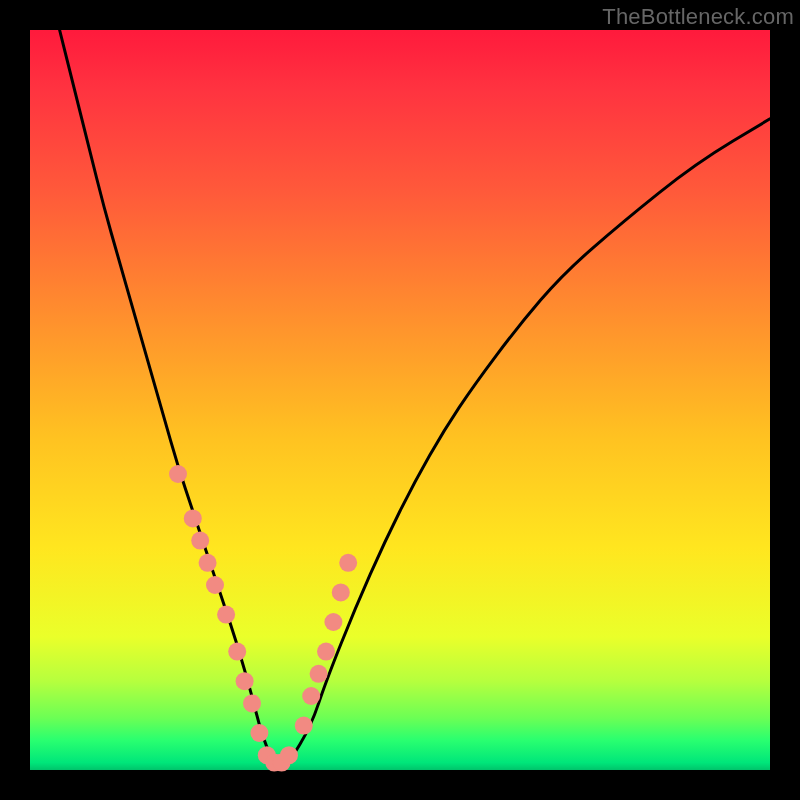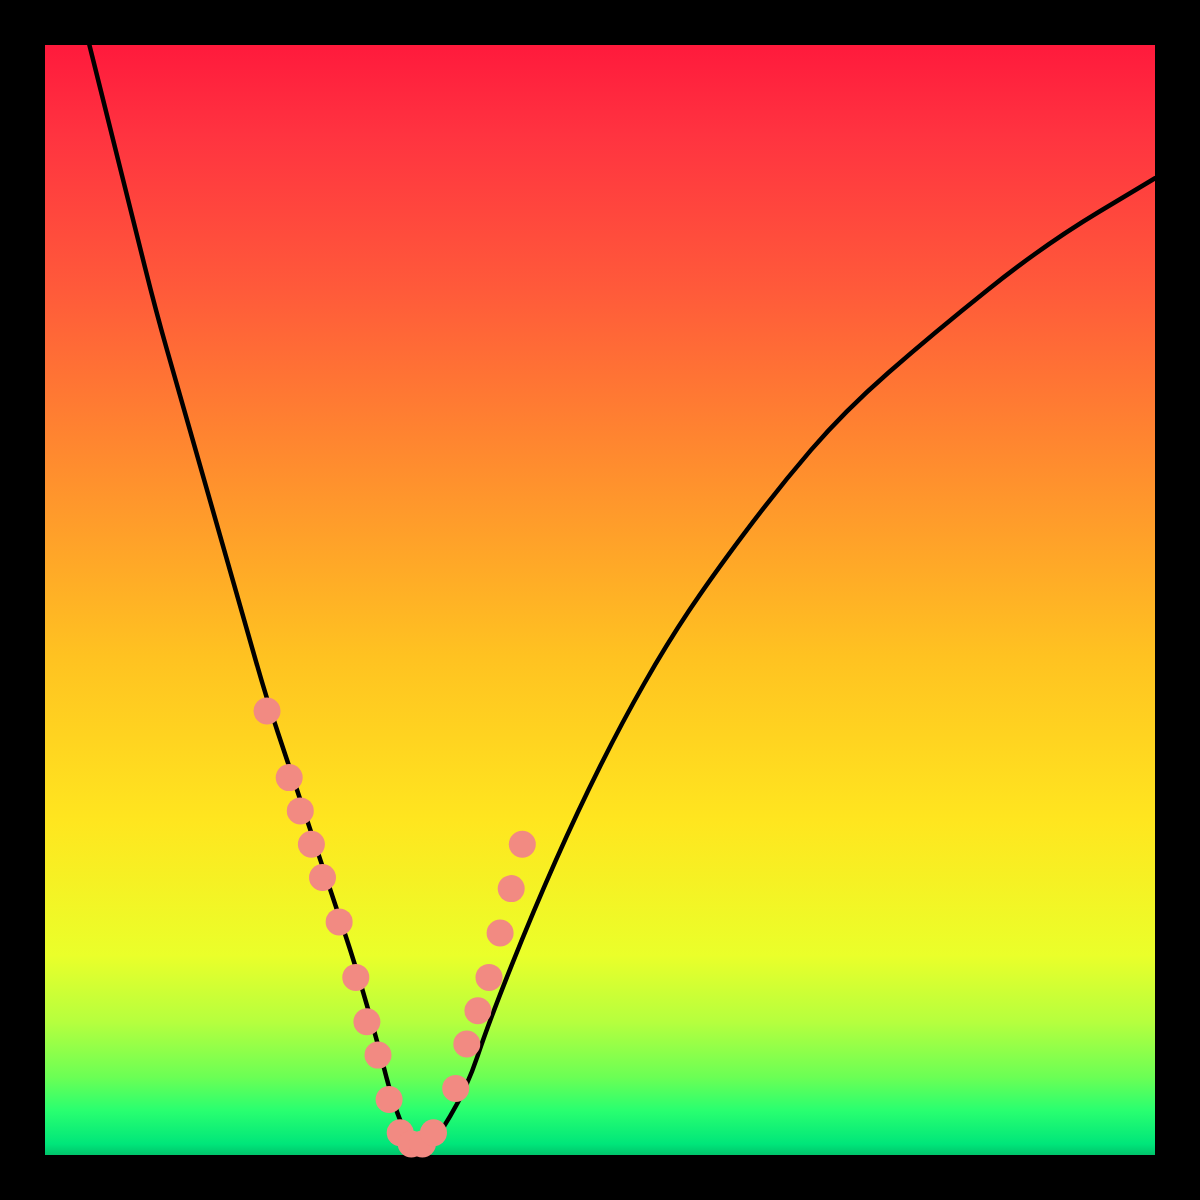--- a/index.html
+++ b/index.html
@@ -86,13 +86,14 @@
         <circle cx="273.8" cy="695.6" r="9" fill="#f28a82"></circle>
         <circle cx="281.2" cy="666" r="9" fill="#f28a82"></circle>
         <circle cx="288.6" cy="643.8" r="9" fill="#f28a82"></circle>
         <circle cx="296" cy="621.6" r="9" fill="#f28a82"></circle>
         <circle cx="303.4" cy="592" r="9" fill="#f28a82"></circle>
         <circle cx="310.8" cy="562.4" r="9" fill="#f28a82"></circle>
         <circle cx="318.2" cy="532.8" r="9" fill="#f28a82"></circle>
       </g>
   </svg>
 
+  <div class="watermark">TheBottleneck.com</div>
 </div>
 
 </body></html>

